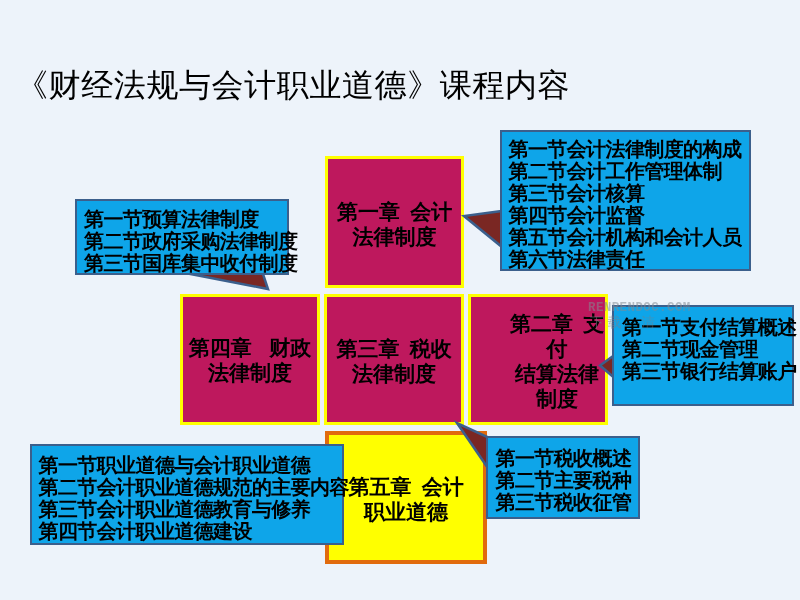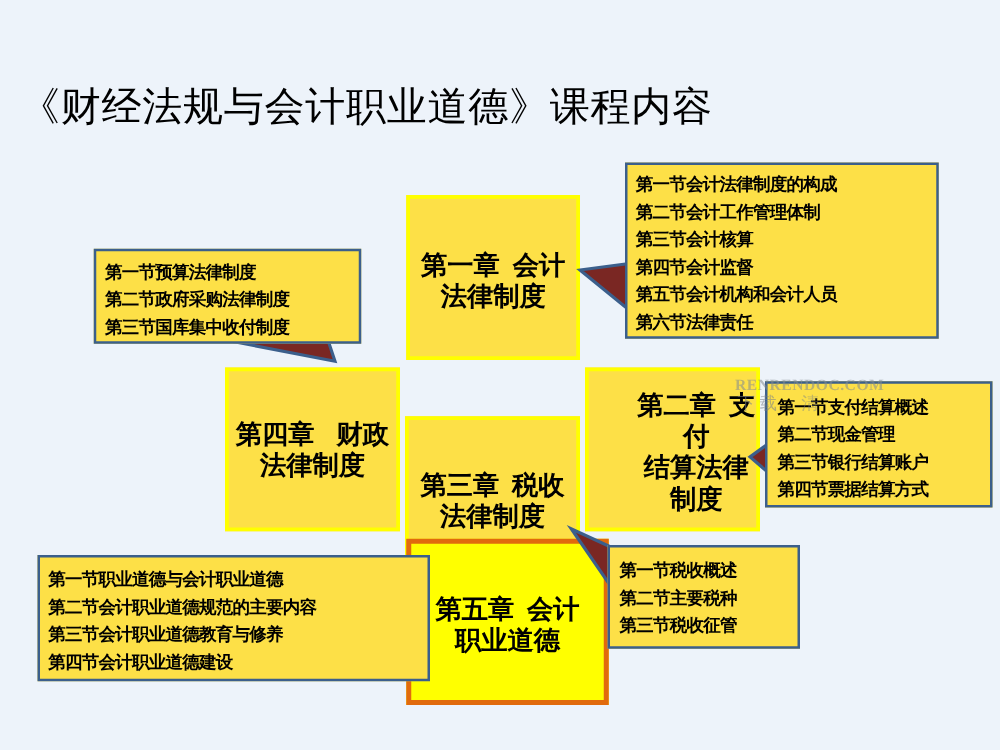--- a/index.html
+++ b/index.html
@@ -15,82 +15,82 @@
     left:16px;top:63.5px;
     font-size:32px;
     letter-spacing:0.6px;
     font-weight:500;
     color:#000;
     white-space:nowrap;
   }
   .chapter{
     position:absolute;
     box-sizing:border-box;
-    background:#fde047;
+    background:#be185d;
     border:3.5px solid #FFFF00;
     display:flex;
     flex-direction:column;
     align-items:center;
     justify-content:center;
     text-align:center;
     color:#000;
     font-weight:700;
     font-size:21px;
     line-height:25px;
     word-spacing:5px;
     padding-top:5px;
     z-index:1;
   }
   .chapter.ethics{
     background:#FFFF00;
     border:4px solid #E16A0D;
   }
   .ch1{left:325px;top:156px;width:139px;height:132px;}
   .ch4{left:180px;top:294px;width:140px;height:131px;font-family:Liberation Mono, monospace;}
-  .ch3{left:324px;top:294px;width:140px;height:131px;margin-top:39px;}
+  .ch3{left:324px;top:294px;width:140px;height:131px;}
   .ch2{left:468px;top:294px;width:140px;height:131px;padding-left:38px;}
   .ch5{left:325px;top:431px;width:162px;height:133px;}
   .tails{
     position:absolute;left:0;top:0;width:800px;height:600px;
     z-index:2;pointer-events:none;
   }
   .tails polygon{
     fill:#7A2723;
     stroke:#3B5F8C;
     stroke-width:2.5;
   }
   .callout{
     position:absolute;
     box-sizing:border-box;
-    background:#fde047;
+    background:#0ea5e9;
     border:2.5px solid #3B5F8C;
     color:#000;
     font-weight:700;
-    font-size:14px;
+    font-size:20px;
     letter-spacing:-0.6px;
     line-height:22px;
     z-index:3;
     white-space:nowrap;
   }
   .callout .ln{display:block;}
   .co1{left:500px;top:130px;width:251px;height:141px;padding:6px 0 0 6.5px;}
   .co4{left:75px;top:199px;width:214px;height:76px;padding:7px 12px 0 7px;}
   .co2{left:612px;top:305px;width:182px;height:101px;padding:9px 0 0 8px;}
   .co5{left:6px;top:444px;width:314px;height:101px;padding:8px 0 0 6.5px;margin-left:24px;}
   .co3{left:486px;top:436px;width:154px;height:83px;padding:9px 0 0 7.5px;}
   .wm{position:absolute;z-index:4;pointer-events:none;white-space:nowrap;}
   .wm-brand{
     left:590px;top:263px;
     font-size:30px;
     color:rgba(100,108,116,0.55);
     font-weight:400;
   }
   .wm-domain{
     left:588px;top:301px;
-    font-family:Liberation Serif, serif;
+    font-family:Liberation Mono, monospace;
     font-size:12.5px;
     letter-spacing:0.4px;
     color:rgba(130,138,146,0.55);
     font-weight:600;
   }
   .wm-note{
     left:590px;top:314px;
     font-size:14px;
     color:rgba(120,128,136,0.55);
     font-weight:400;
@@ -150,21 +150,20 @@
   <div class="callout co4">
     <span class="ln">第一节预算法律制度</span>
     <span class="ln">第二节政府采购法律制度</span>
     <span class="ln">第三节国库集中收付制度</span>
   </div>
 
   <div class="callout co2">
     <span class="ln">第一节支付结算概述</span>
     <span class="ln">第二节现金管理</span>
     <span class="ln">第三节银行结算账户</span>
-    <span class="ln">第四节票据结算方式</span>
   </div>
 
   <div class="callout co5">
     <span class="ln">第一节职业道德与会计职业道德</span>
     <span class="ln">第二节会计职业道德规范的主要内容</span>
     <span class="ln">第三节会计职业道德教育与修养</span>
     <span class="ln">第四节会计职业道德建设</span>
   </div>
 
   <div class="callout co3">

